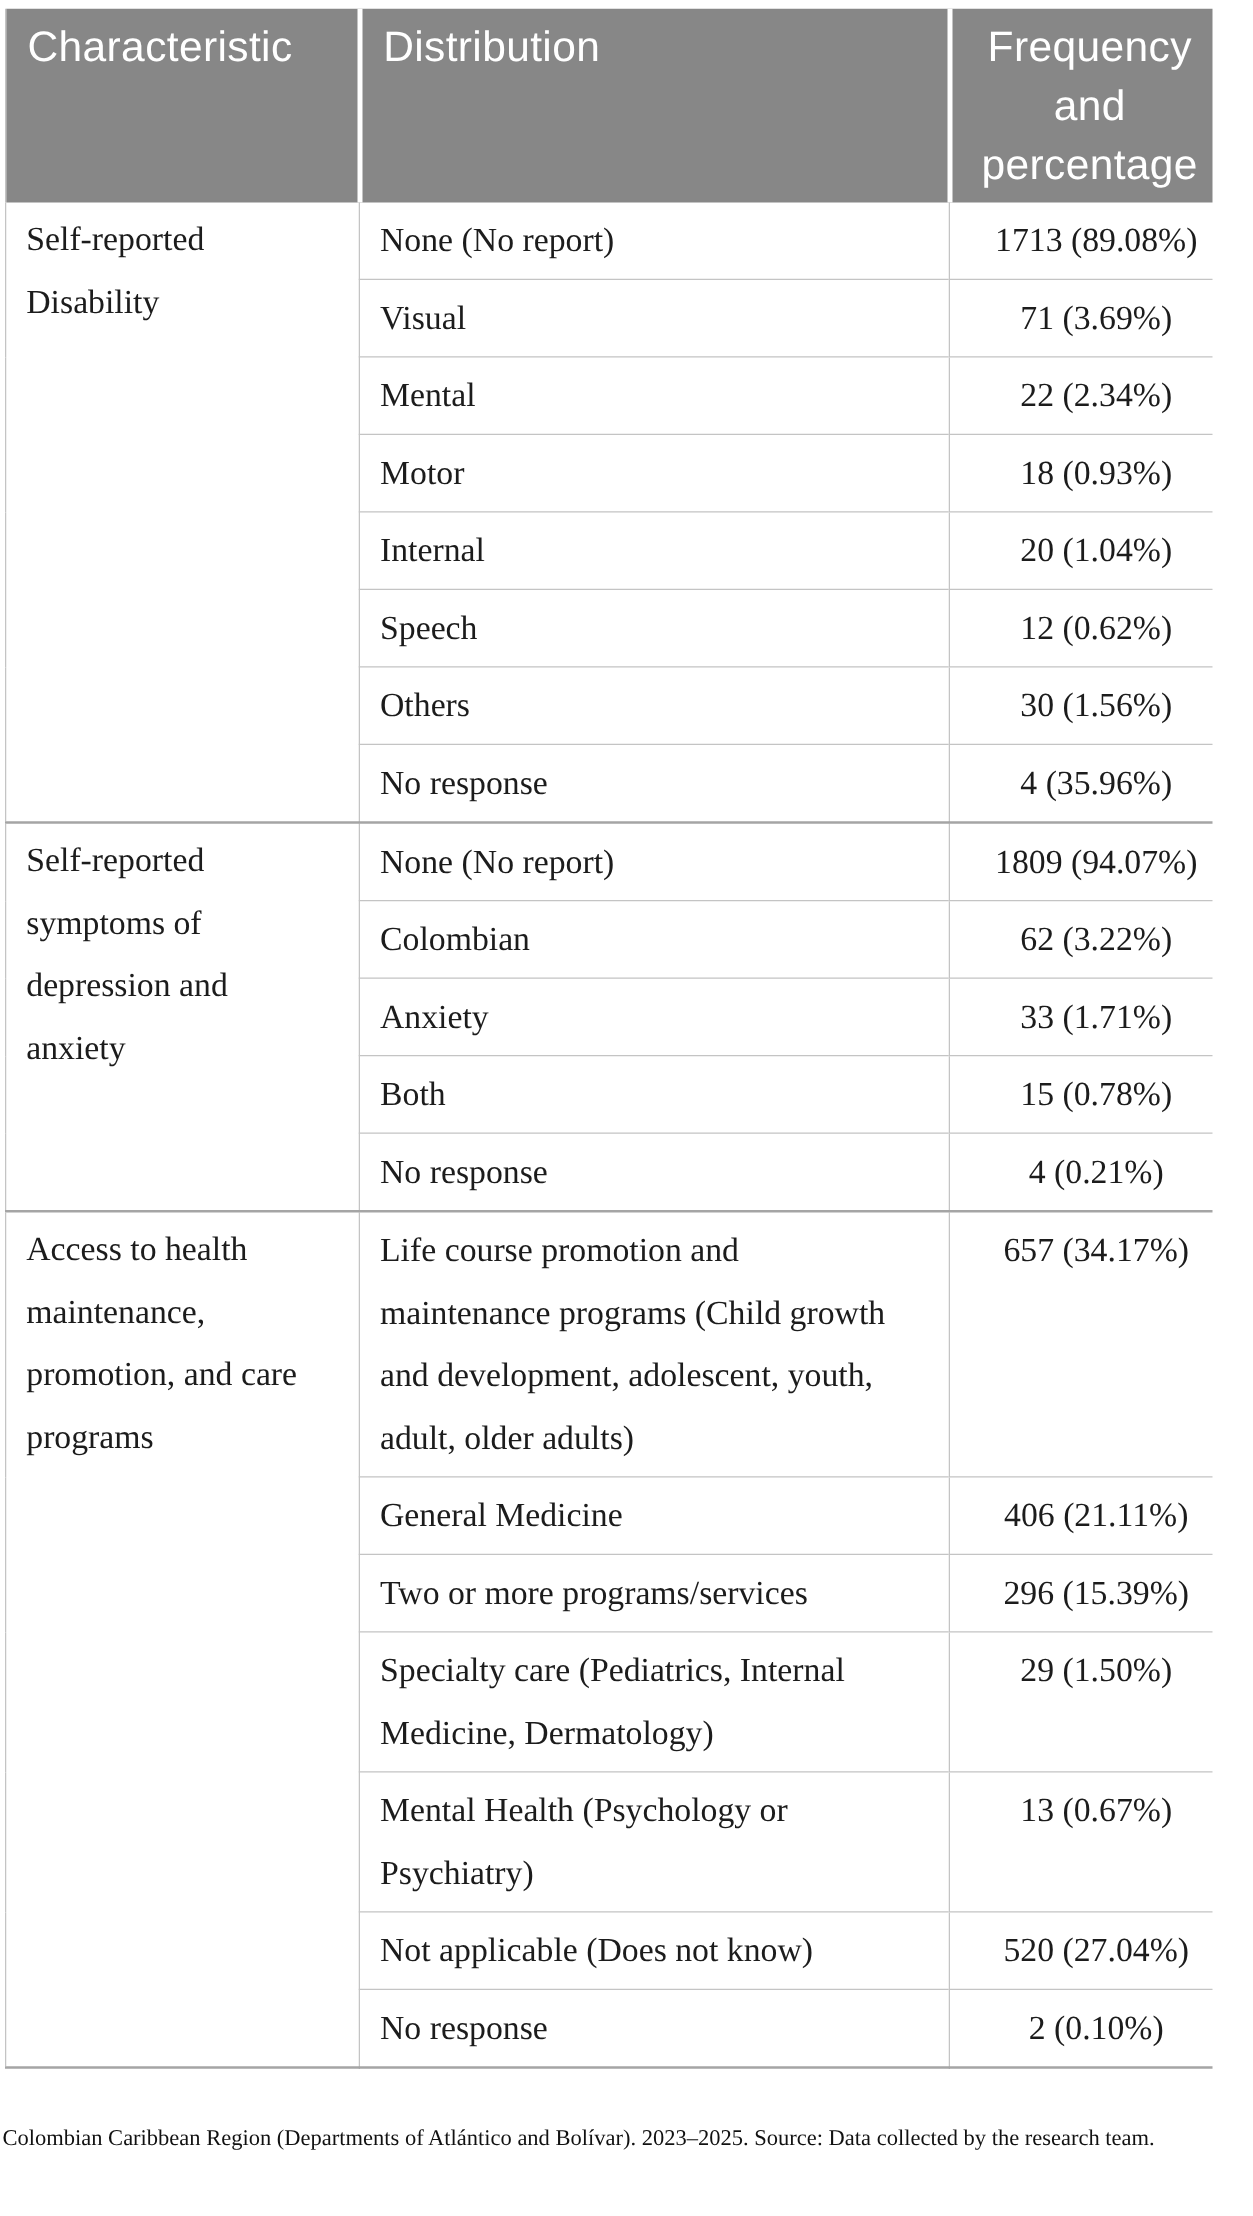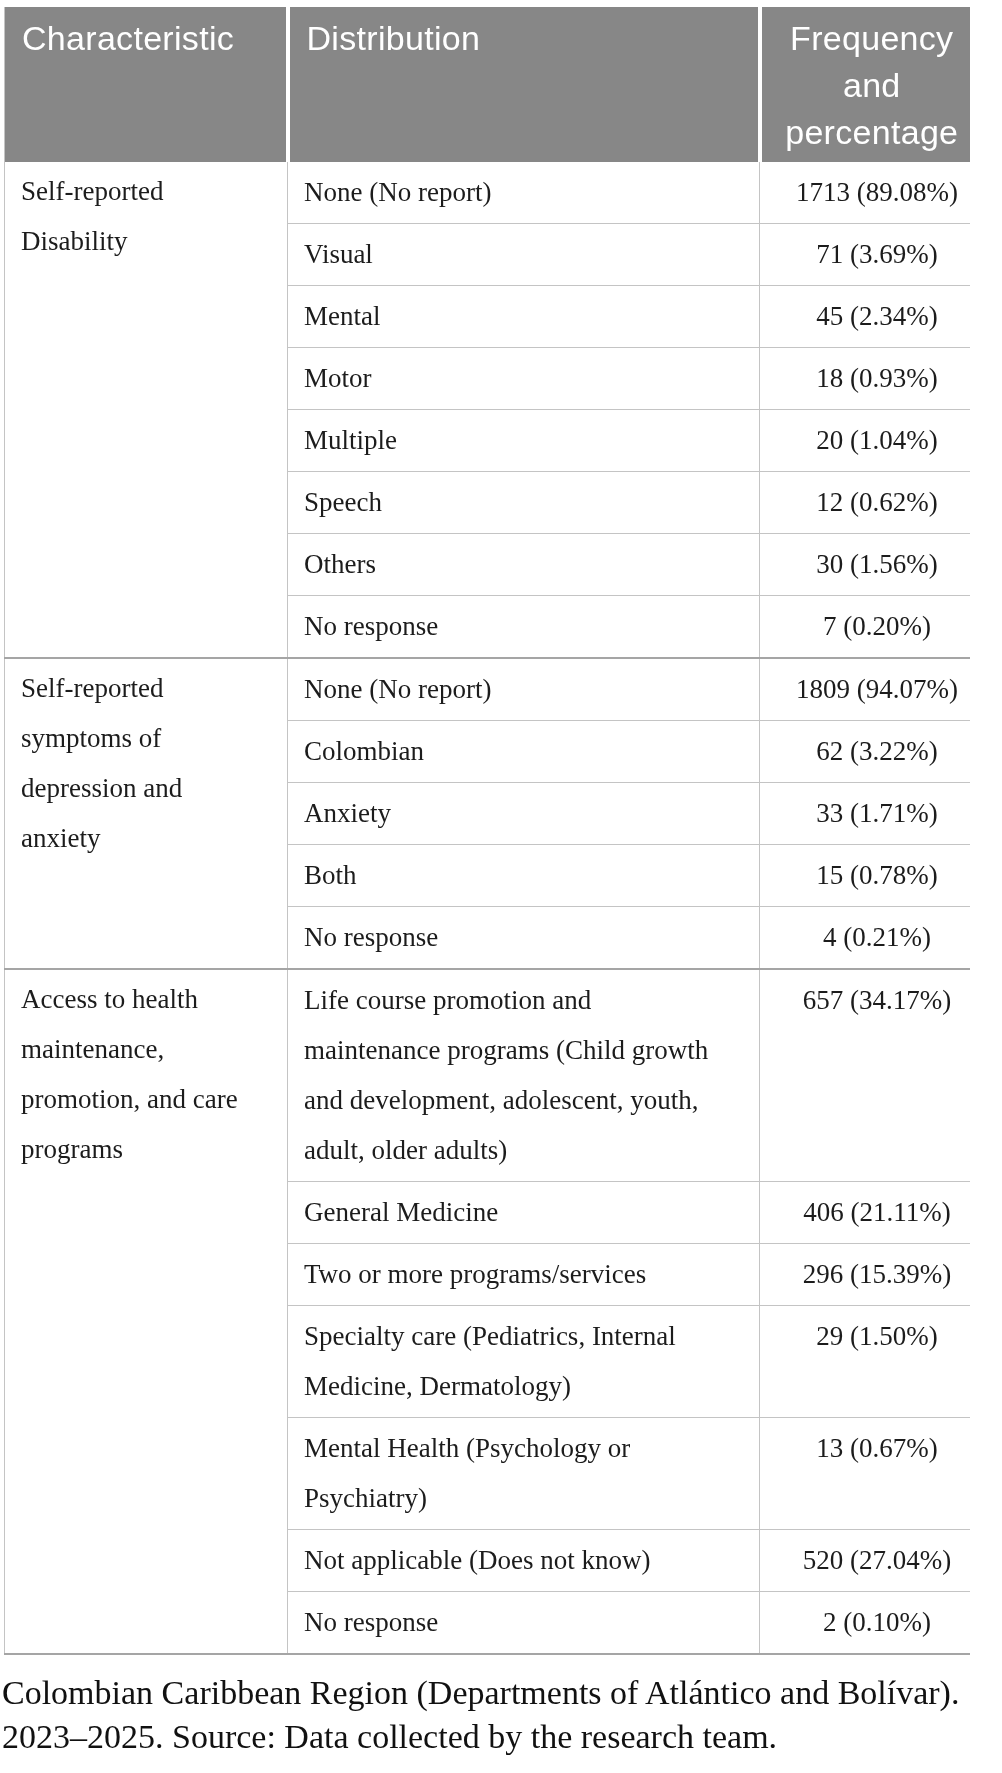--- a/index.html
+++ b/index.html
@@ -42,22 +42,22 @@
     border-right:1px solid var(--line-light);
     padding:4px 22px 6px 16px;
   }
   td.dist{
     border-right:1px solid var(--line-light);
     padding-left:16px;padding-right:50px;
   }
   td.freq{text-align:center;padding-left:6px;padding-right:10px;}
   tr.sub td{border-top:1px solid var(--line-light);}
   .footnote{
-    margin:16px 2px 0 2px;
-    font-size:34px;line-height:44px;color:#111111;
+    margin:28px 2px 0 2px;
+    font-size:18px;line-height:54px;color:#111111;
   }
 </style>
 </head>
 <body>
 
 <div class="page">
   <table class="freq-table">
     <colgroup>
       <col class="c1">
         <col class="c2">
@@ -76,41 +76,41 @@
         <td class="char" rowspan="8">Self-reported Disability</td>
         <td class="dist">None (No report)</td>
         <td class="freq">1713 (89.08%)</td>
       </tr>
       <tr class="sub">
         <td class="dist">Visual</td>
         <td class="freq">71 (3.69%)</td>
       </tr>
       <tr class="sub">
         <td class="dist">Mental</td>
-        <td class="freq">45 (2.34%)</td>
+        <td class="freq">22 (2.34%)</td>
       </tr>
       <tr class="sub">
         <td class="dist">Motor</td>
         <td class="freq">18 (0.93%)</td>
       </tr>
       <tr class="sub">
-        <td class="dist">Multiple</td>
+        <td class="dist">Internal</td>
         <td class="freq">20 (1.04%)</td>
       </tr>
       <tr class="sub">
         <td class="dist">Speech</td>
         <td class="freq">12 (0.62%)</td>
       </tr>
       <tr class="sub">
         <td class="dist">Others</td>
         <td class="freq">30 (1.56%)</td>
       </tr>
       <tr class="sub">
         <td class="dist">No response</td>
-        <td class="freq">7 (0.20%)</td>
+        <td class="freq">4 (35.96%)</td>
       </tr>
     </tbody>
 
     <tbody>
       <tr>
         <td class="char" rowspan="5">Self-reported symptoms of depression and anxiety</td>
         <td class="dist">None (No report)</td>
         <td class="freq">1809 (94.07%)</td>
       </tr>
       <tr class="sub">

